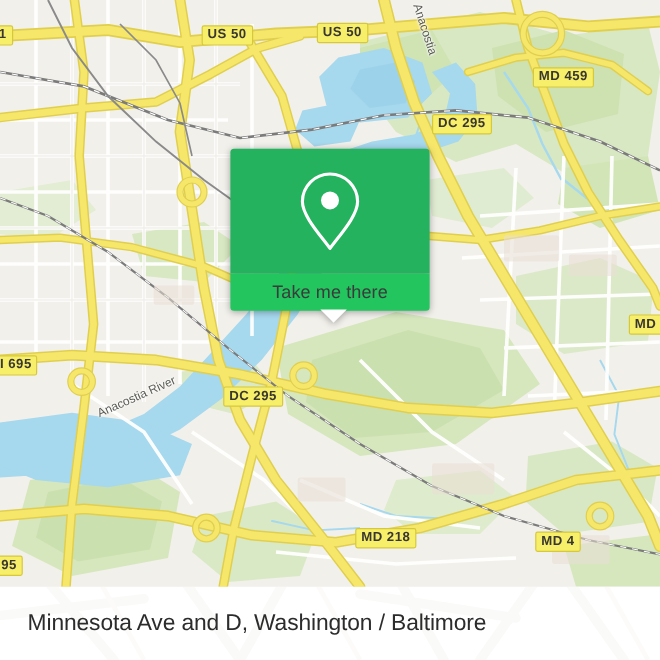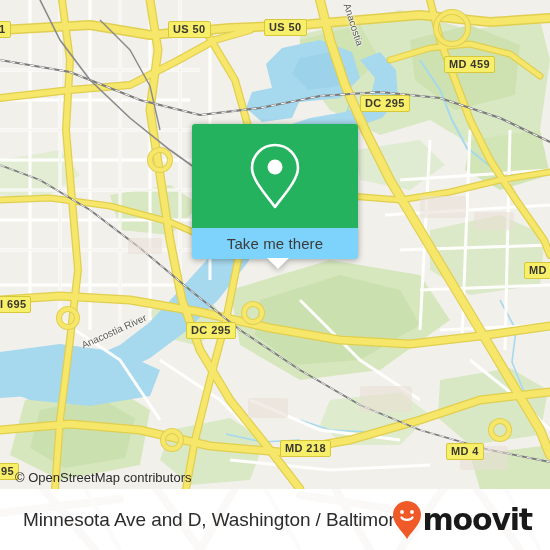--- a/index.html
+++ b/index.html
@@ -95,21 +95,21 @@
     background: #24B25E;
     border-radius: 3px 3px 0 0;
     display: flex;
     align-items: center;
     justify-content: center;
   }
   #popup-pin-icon svg { display: block; }
   #popup-action {
     position: relative;
     height: 31px;
-    background: #7dd3fc;
+    background: #22c55e;
     border-radius: 0 0 3px 3px;
     display: flex;
     align-items: center;
     justify-content: center;
   }
   #popup-action-label {
     font-family: "Liberation Sans", sans-serif;
     font-size: 15px;
     color: #3b3b3b;
     letter-spacing: 0.1px;
@@ -342,42 +342,41 @@
 
     <div class="shield" style="left:-6px;  top:21px;">1</div>
     <div class="shield" style="left:168px; top:21px;">US 50</div>
     <div class="shield" style="left:264px; top:19px;">US 50</div>
     <div class="shield" style="left:444px; top:21px;margin-top:35px;">MD 459</div>
     <div class="shield" style="left:360px; top:95px;">DC 295</div>
     <div class="shield" style="left:524px; top:262px;">MD</div>
     <div class="shield" style="left:-5px;  top:296px;">I 695</div>
     <div class="shield" style="left:186px; top:322px;">DC 295</div>
     <div class="shield" style="left:446px; top:412px;margin-top:31px;">MD 4</div>
-    <div class="shield" style="left:280px; top:440px;text-align:center;">MD 218</div>
+    <div class="shield" style="left:296px; top:440px;text-align:center;">MD 218</div>
     <div class="shield" style="left:-4px;  top:463px;">95</div>
 
     <div class="water-label" style="left:82px; top:340px; transform:rotate(-24deg); transform-origin:left center;">Anacostia River</div>
     <div class="water-label" style="left:352px; top:2px; transform:rotate(72deg); transform-origin:left top;">Anacostia</div>
 
     <div id="popup">
       <div id="popup-media">
         <span id="popup-pin-icon">
           <svg width="56" height="72" viewBox="0 0 56 72" aria-hidden="true">
             <path d="M28 5 C15.3 5 5 15.3 5 28 C5 40 20 56 28 67 C36 56 51 40 51 28 C51 15.3 40.7 5 28 5 Z" fill="none" stroke="#ffffff" stroke-width="2.6" stroke-linejoin="round"></path>
             <circle cx="28" cy="27" r="7.5" fill="#ffffff"></circle>
           </svg>
         </span>
       </div>
       <div id="popup-action">
         <span id="popup-action-label">Take me there</span>
       </div>
       <div id="popup-pointer"></div>
     </div>
 
-    <div id="attribution">© OpenStreetMap contributors</div>
   </div>
 
   <div id="footer">
 
     <svg id="footer-watermark" width="550" height="61" viewBox="0 0 550 61">
       <rect x="0" y="0" width="550" height="61" fill="#ffffff"></rect>
       <g stroke="#EFEDE8" stroke-width="8" fill="none" stroke-linecap="round">
         <path d="M35 -10 L95 61"></path>
         <path d="M150 -10 L200 61"></path>
         <path d="M240 -10 L200 61"></path>
@@ -389,25 +388,14 @@
       </g>
       <g stroke="#F4F2EE" stroke-width="4" fill="none">
         <path d="M80 -10 L120 61"></path>
         <path d="M260 -10 L300 61"></path>
         <path d="M500 -10 L540 61"></path>
       </g>
     </svg>
 
     <div id="footer-title">Minnesota Ave and D, Washington / Baltimore</div>
 
-    <div id="brand">
-      <span>
-        <svg width="30" height="40" viewBox="0 0 30 40" aria-hidden="true" style="display:block;">
-          <path d="M15 1 C7.3 1 1 7.3 1 15 C1 24 11 32 15 39 C19 32 29 24 29 15 C29 7.3 22.7 1 15 1 Z" fill="#F05A28"></path>
-          <circle cx="10" cy="12" r="1.9" fill="#ffffff"></circle>
-          <circle cx="20" cy="12" r="1.9" fill="#ffffff"></circle>
-          <path d="M9.5 17.5 C11.8 20.6 18.2 20.6 20.5 17.5" fill="none" stroke="#ffffff" stroke-width="2.2" stroke-linecap="round"></path>
-        </svg>
-      </span>
-      <span id="brand-wordmark">moovit</span>
-    </div>
   </div>
 </div>
 
 </body></html>

